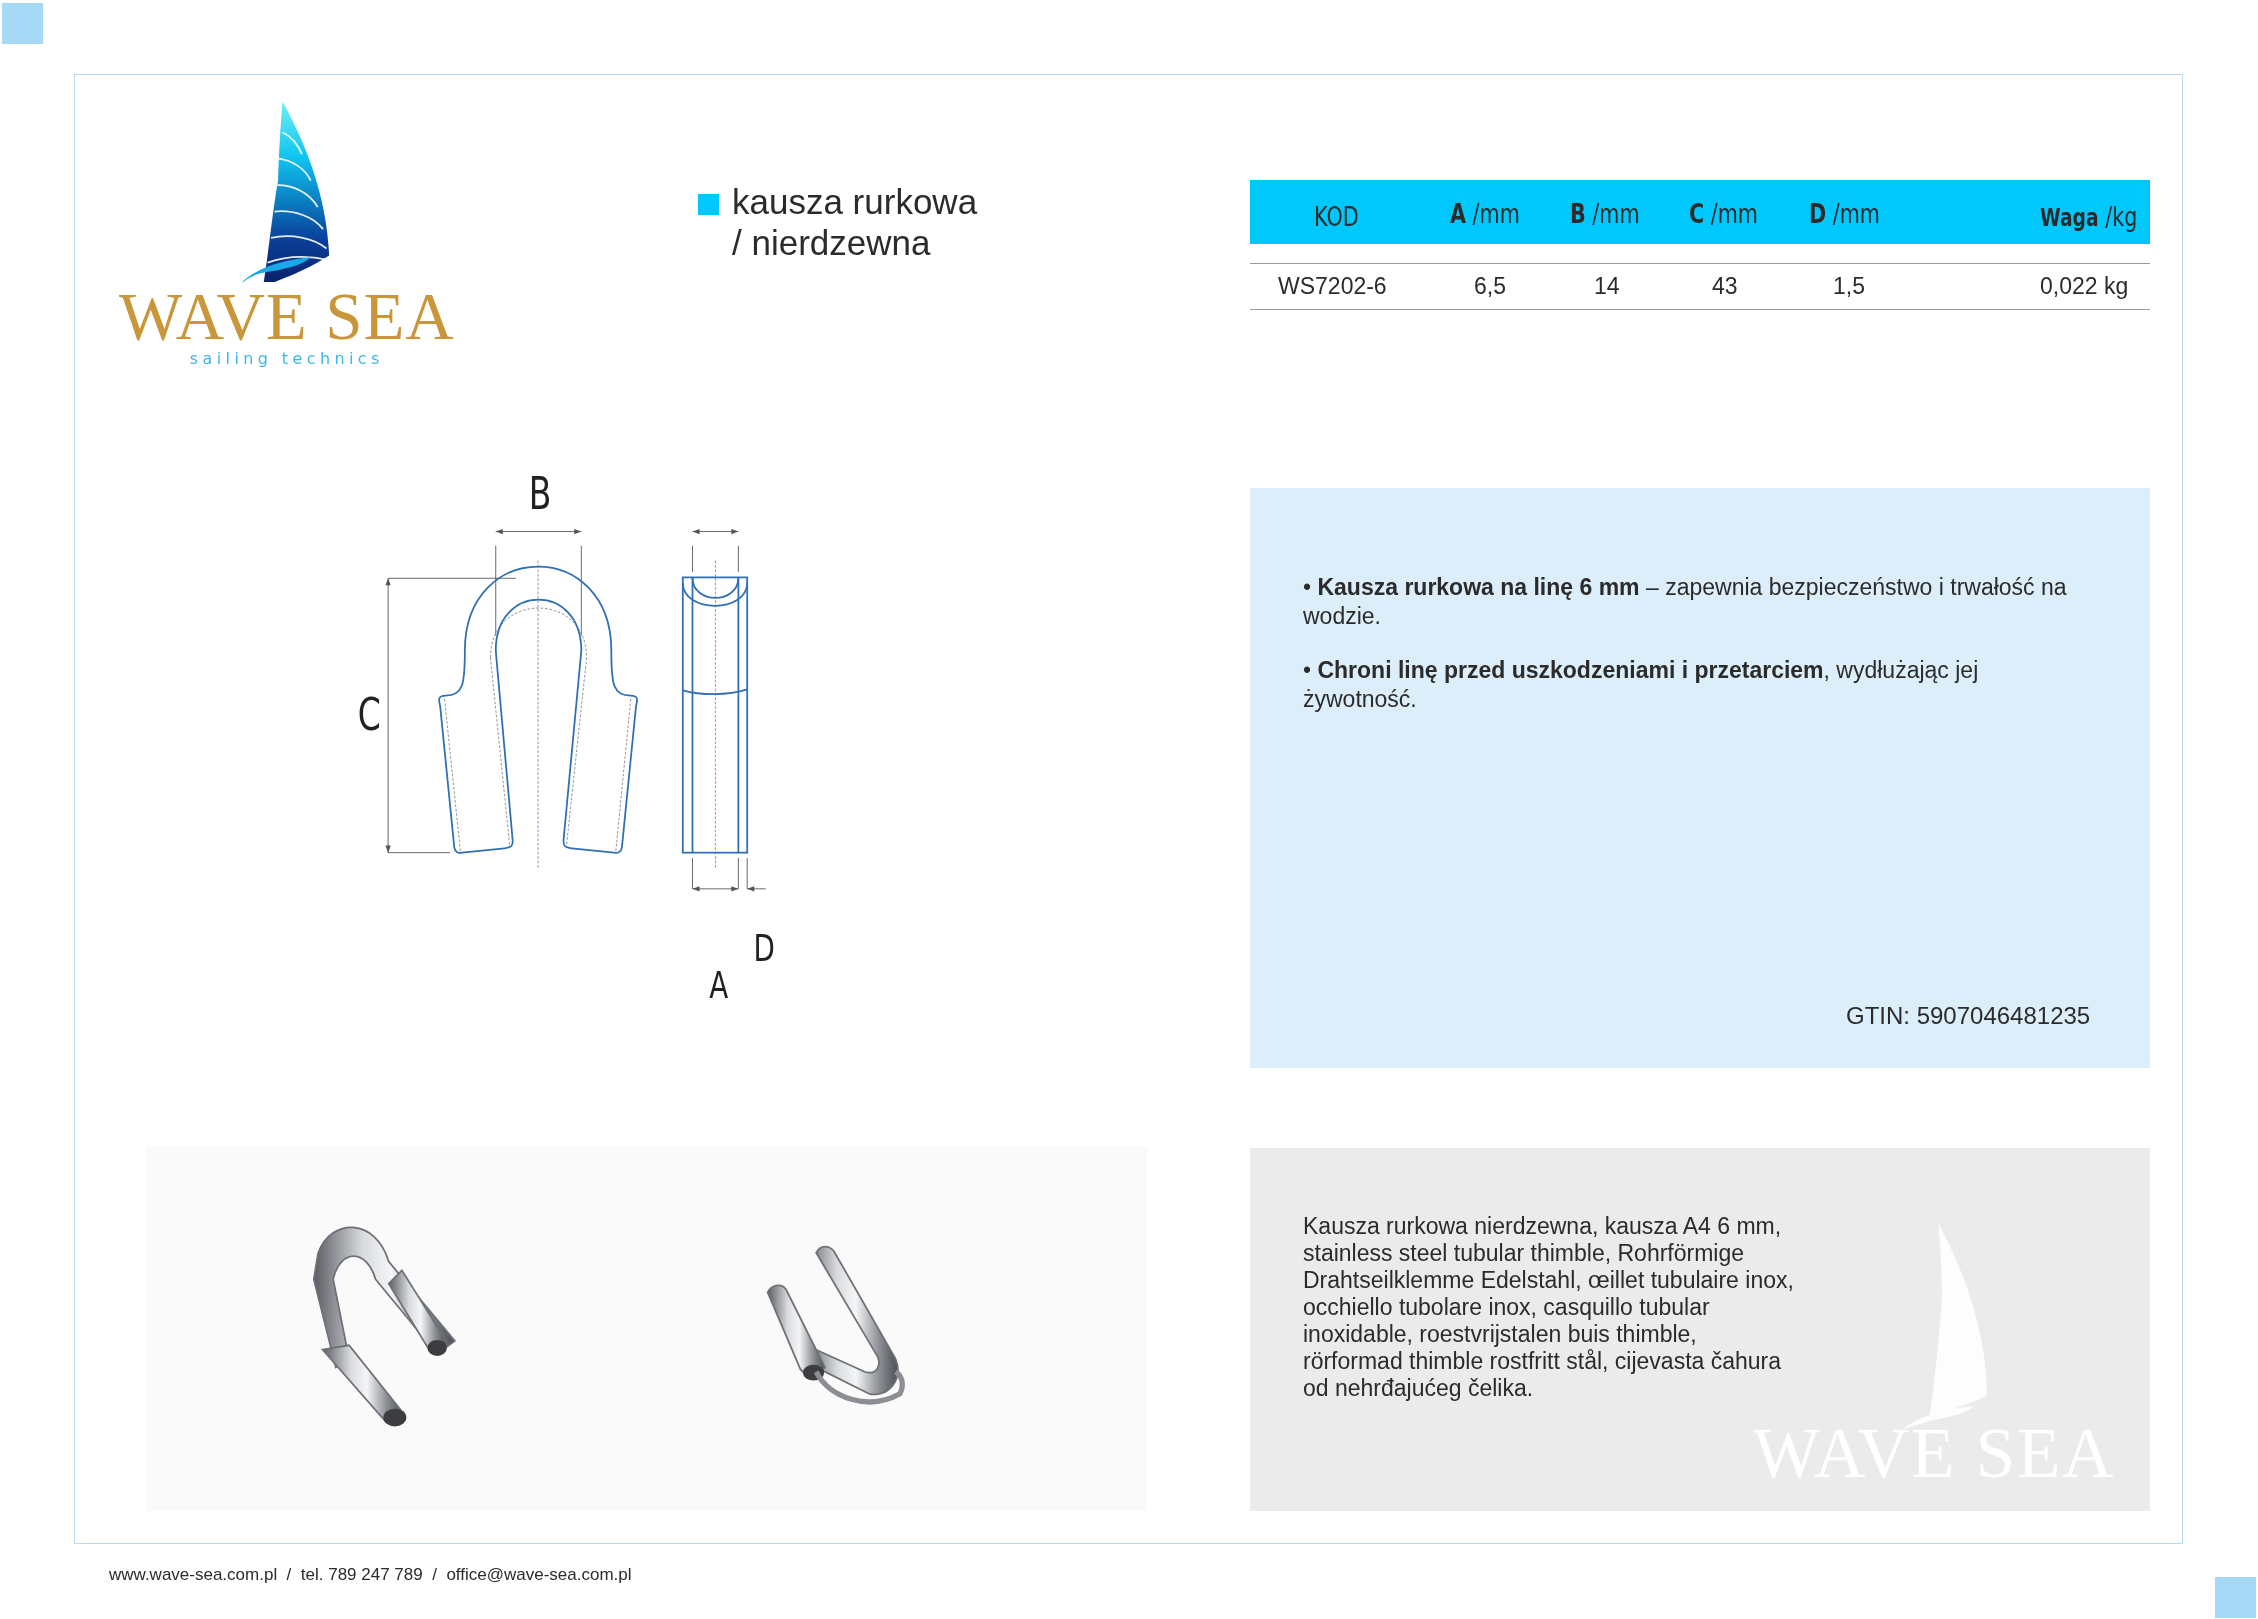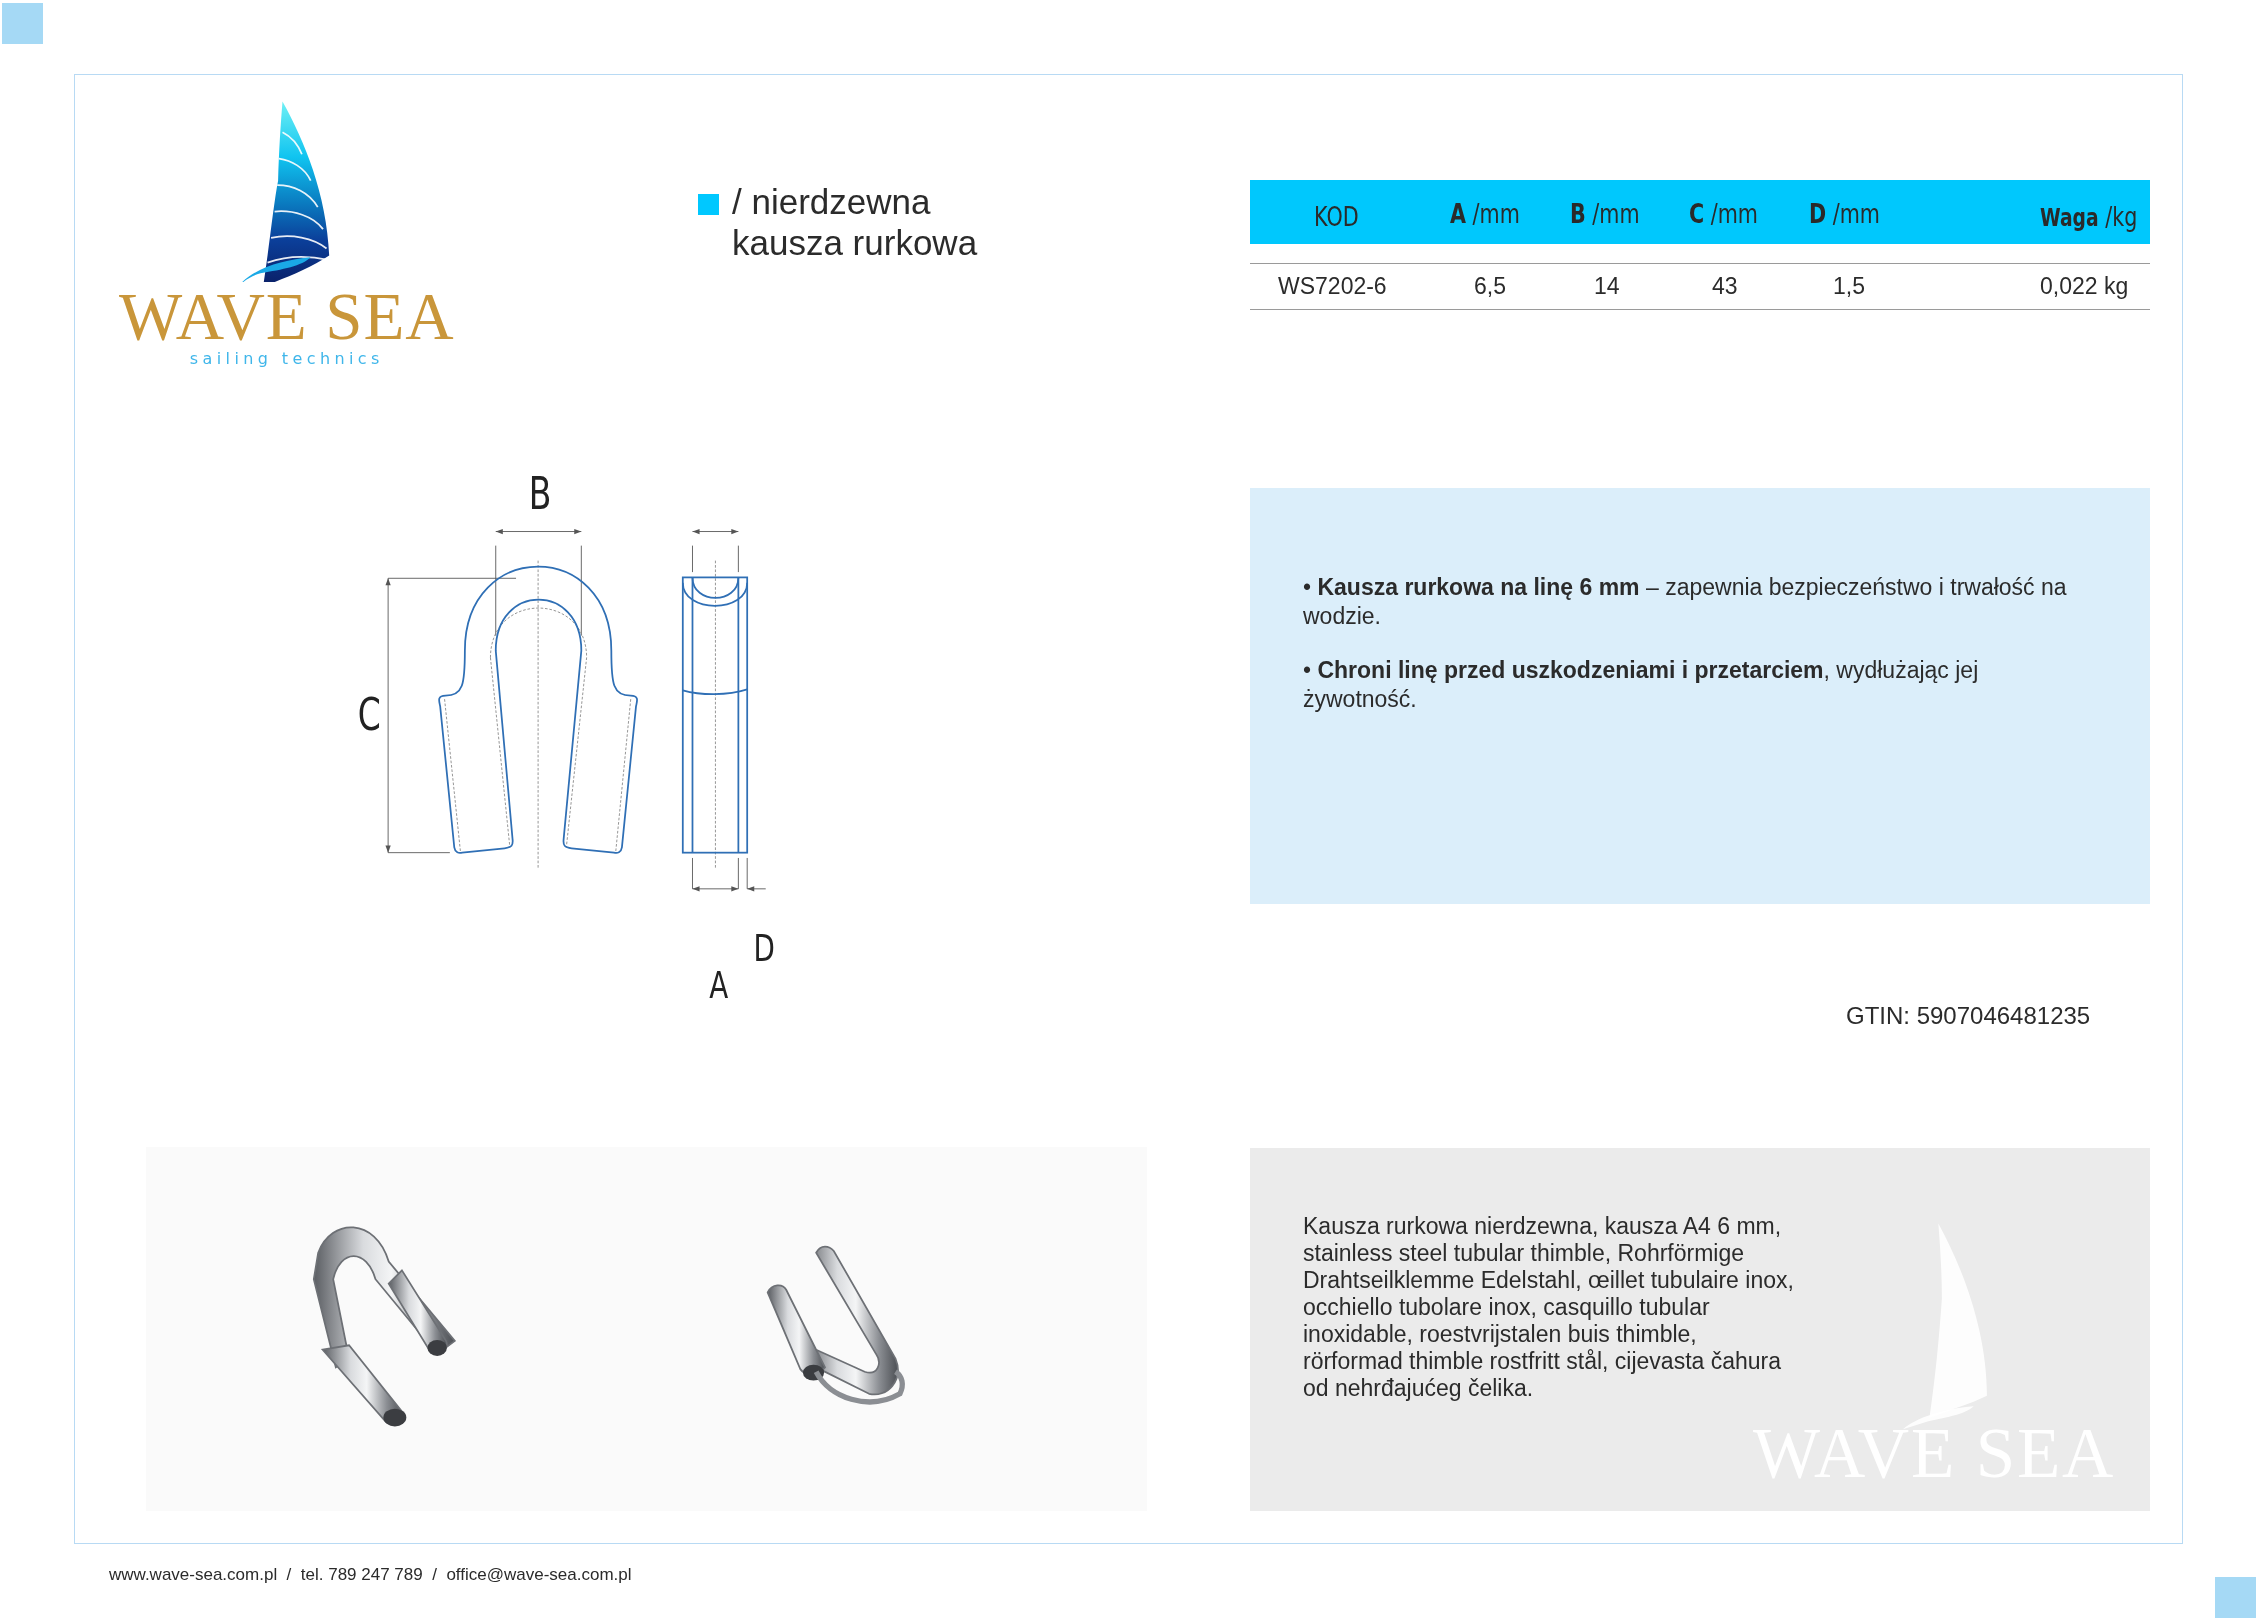--- a/index.html
+++ b/index.html
@@ -15,21 +15,21 @@
   .title-bullet { position: absolute; left: 698px; top: 194px; width: 21px; height: 21px; background: #00c8ff; }
   .title-text { position: absolute; left: 732px; top: 181px; width: 441px; font-size: 35px; line-height: 41px; }
   .spec-table { position: absolute; left: 1250px; top: 180px; width: 900px; }
   .spec-head { height: 64px; background: #00c8fd; position: relative; padding-left: 44px; }
   .spec-head span { position: absolute; top: 17.6px; font-family: "DejaVu Sans", sans-serif; font-size: 26.5px; color: #2a2a2a; transform: scaleX(0.78); transform-origin: left center; white-space: nowrap; }
   .spec-head span b { font-weight: bold; }
   .spec-row { position: absolute; top: 83px; left: 0; width: 900px; height: 45px; border-top: 1.8px solid #9a9a9a; border-bottom: 1.8px solid #9a9a9a; text-align: center; }
   .spec-row span { position: absolute; top: 8.8px; font-size: 23px; color: #2b2b2b; white-space: nowrap; }
   .diagram { position: absolute; left: 335px; top: 468px; width: 565px; height: 547px; }
   .diagram .dim-label { position: absolute; font-family: "DejaVu Sans", sans-serif; font-size: 44px; color: #222; transform: scaleX(0.75); transform-origin: center; }
-  .info-box { position: absolute; left: 1250px; top: 488px; width: 900px; height: 416px; background: #dbeefa; }
+  .info-box { position: absolute; left: 1250px; top: 488px; width: 900px; height: 580px; background: #dbeefa; }
   .info-list { position: absolute; left: 53px; top: 85px; width: 794px; }
   .info-item { font-size: 23px; line-height: 29px; color: #2b2b2b; margin-bottom: 25px; }
   .info-item b { font-weight: bold; }
   .gtin { position: absolute; left: 596px; top: 514px; font-size: 24px; color: #2b2b2b; }
   .photo { position: absolute; left: 146px; top: 1147px; width: 1001px; height: 364px; background: #fafafa; }
   .photo svg { position: absolute; left: 0; top: 0; }
   .grey-box { position: absolute; left: 1250px; top: 1148px; width: 900px; height: 363px; background: #ebebeb; overflow: hidden; }
   .grey-text { position: absolute; left: 53px; top: 65px; width: 494px; font-size: 23px; line-height: 27px; color: #2b2b2b; }
   .watermark-name { position: absolute; left: 503px; top: 265px; font-family: "Liberation Serif", serif; font-size: 71px; color: #ffffff; letter-spacing: 1.8px; }
   .watermark-sail { position: absolute; left: 653px; top: 71px; }
@@ -63,22 +63,22 @@
       <path d="M183 188 C205 180 230 180 252 185"></path>
     </g>
     <path d="M150 255 C165 235 200 225 232 222 C222 232 200 236 175 240 C165 243 157 248 150 255 Z" fill="#1aa9e6" transform="translate(0,-40)"></path>
   </svg>
   <div class="logo-name">WAVE SEA</div>
   <div class="logo-tag">sailing technics</div>
 </div>
 
 <div class="title-bullet"></div>
 <div class="title-text">
+  <div>kausza rurkowa</div>
   <div>/ nierdzewna</div>
-  <div>kausza rurkowa</div>
 </div>
 
 <div class="spec-table">
   <div class="spec-head">
     <span style="left:64px; font-size:30px;"><span style="position:static;transform:none">KOD</span></span>
     <span style="left:200px;"><b>A</b><span style="position:static;transform:none"> /mm</span></span>
     <span style="left:320px;"><b>B</b><span style="position:static;transform:none"> /mm</span></span>
     <span style="left:439px;"><b>C</b><span style="position:static;transform:none"> /mm</span></span>
     <span style="left:559px;"><b>D</b><span style="position:static;transform:none"> /mm</span></span>
     <span style="left:790px; top:21px; font-size:24px;"><b>Waga</b><span style="position:static;transform:none"> /kg</span></span>

